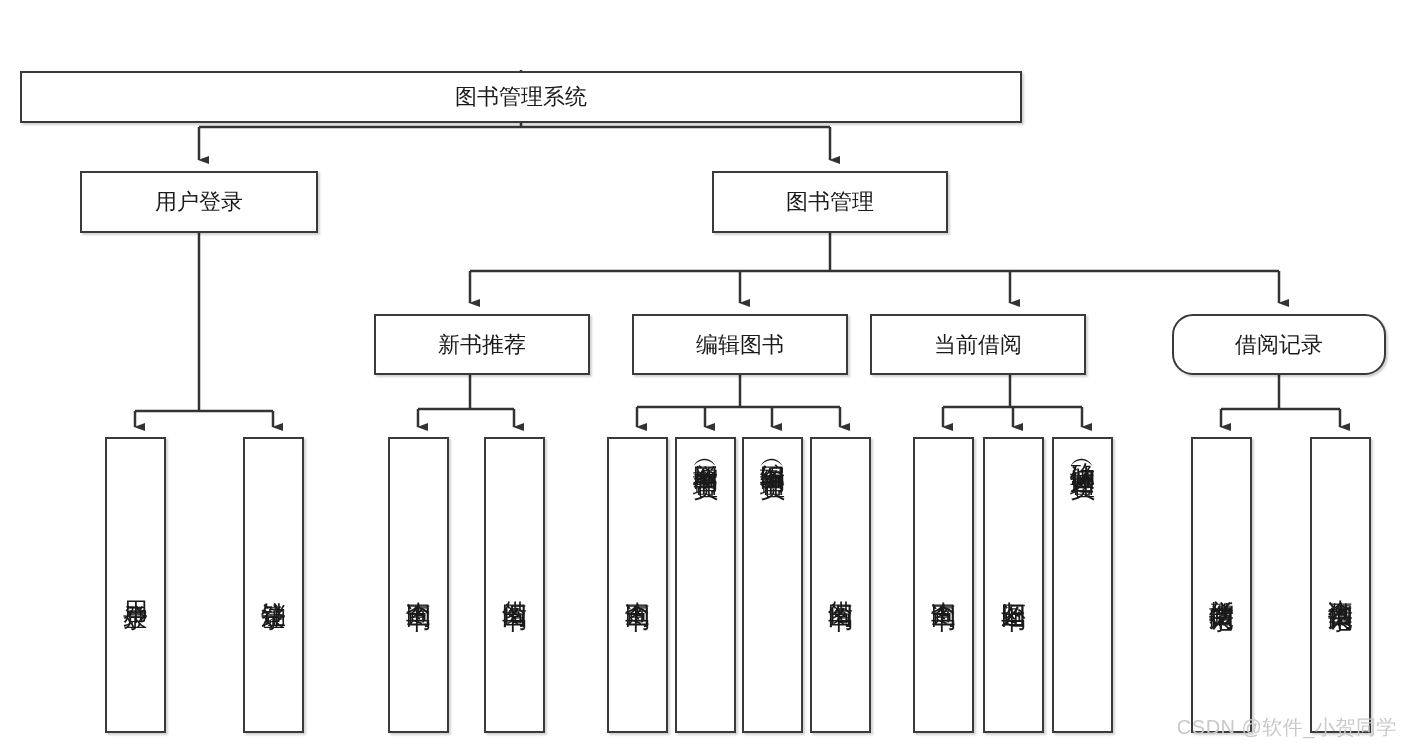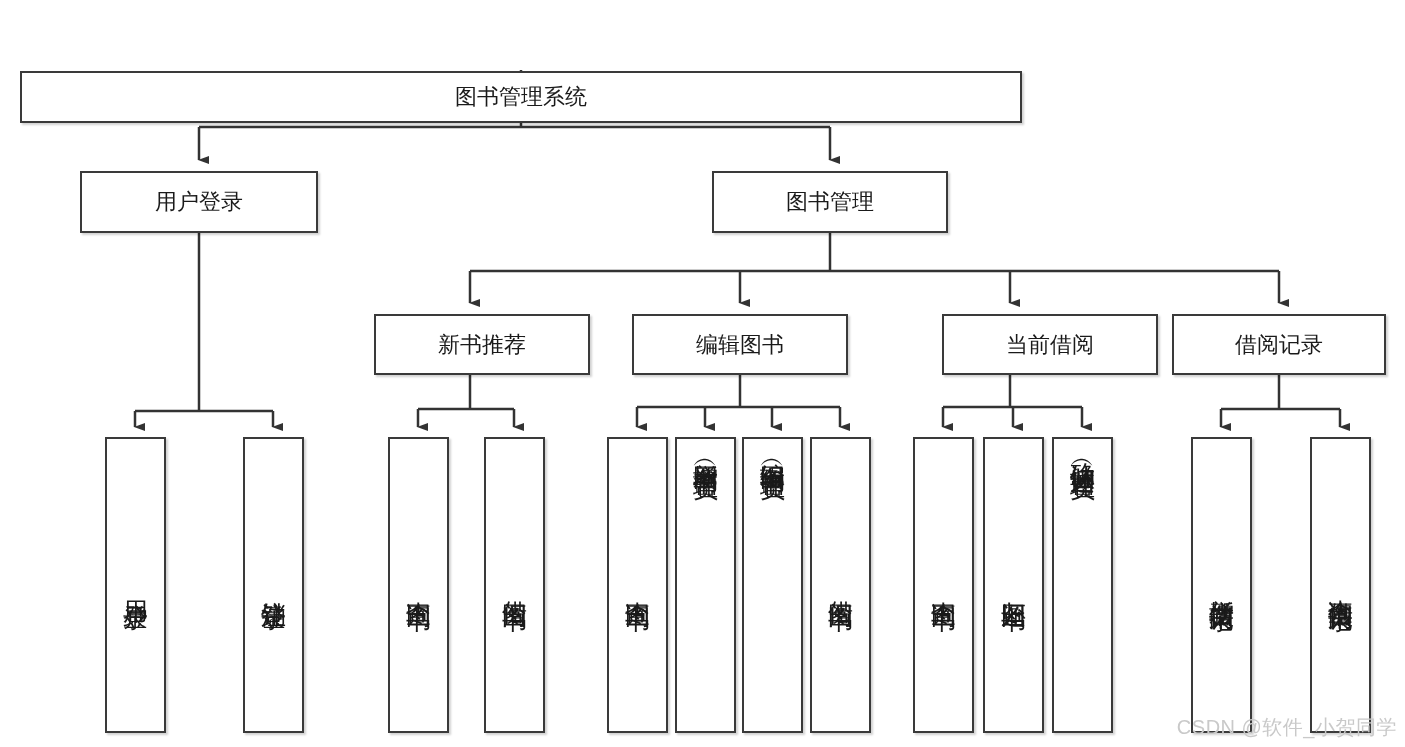--- a/index.html
+++ b/index.html
@@ -151,25 +151,25 @@
   </div>
 
   <div class="node horizontal" style="left:362px; top:314px; width:216px; height:61px;margin-left:12px;">
     <span class="node-label">新书推荐</span>
   </div>
 
   <div class="node horizontal" style="left:632px; top:314px; width:216px; height:61px;">
     <span class="node-label">编辑图书</span>
   </div>
 
-  <div class="node horizontal" style="left:942px; top:314px; width:216px; height:61px;">
+  <div class="node horizontal" style="left:870px; top:314px; width:216px; height:61px;">
     <span class="node-label">当前借阅</span>
   </div>
 
-  <div class="node horizontal" style="left:1172px; top:314px; width:214px; height:61px;">
+  <div class="node horizontal" style="left:1172px; top:314px; width:214px; height:61px;border-radius:21px;">
     <span class="node-label">借阅记录</span>
   </div>
 
   <div class="node vertical centered" style="left:105px; top:437px; width:61px; height:296px;">
     <span class="node-label">用户登录</span>
   </div>
 
   <div class="node vertical centered" style="left:243px; top:437px; width:61px; height:296px;">
     <span class="node-label">注销登录</span>
   </div>

